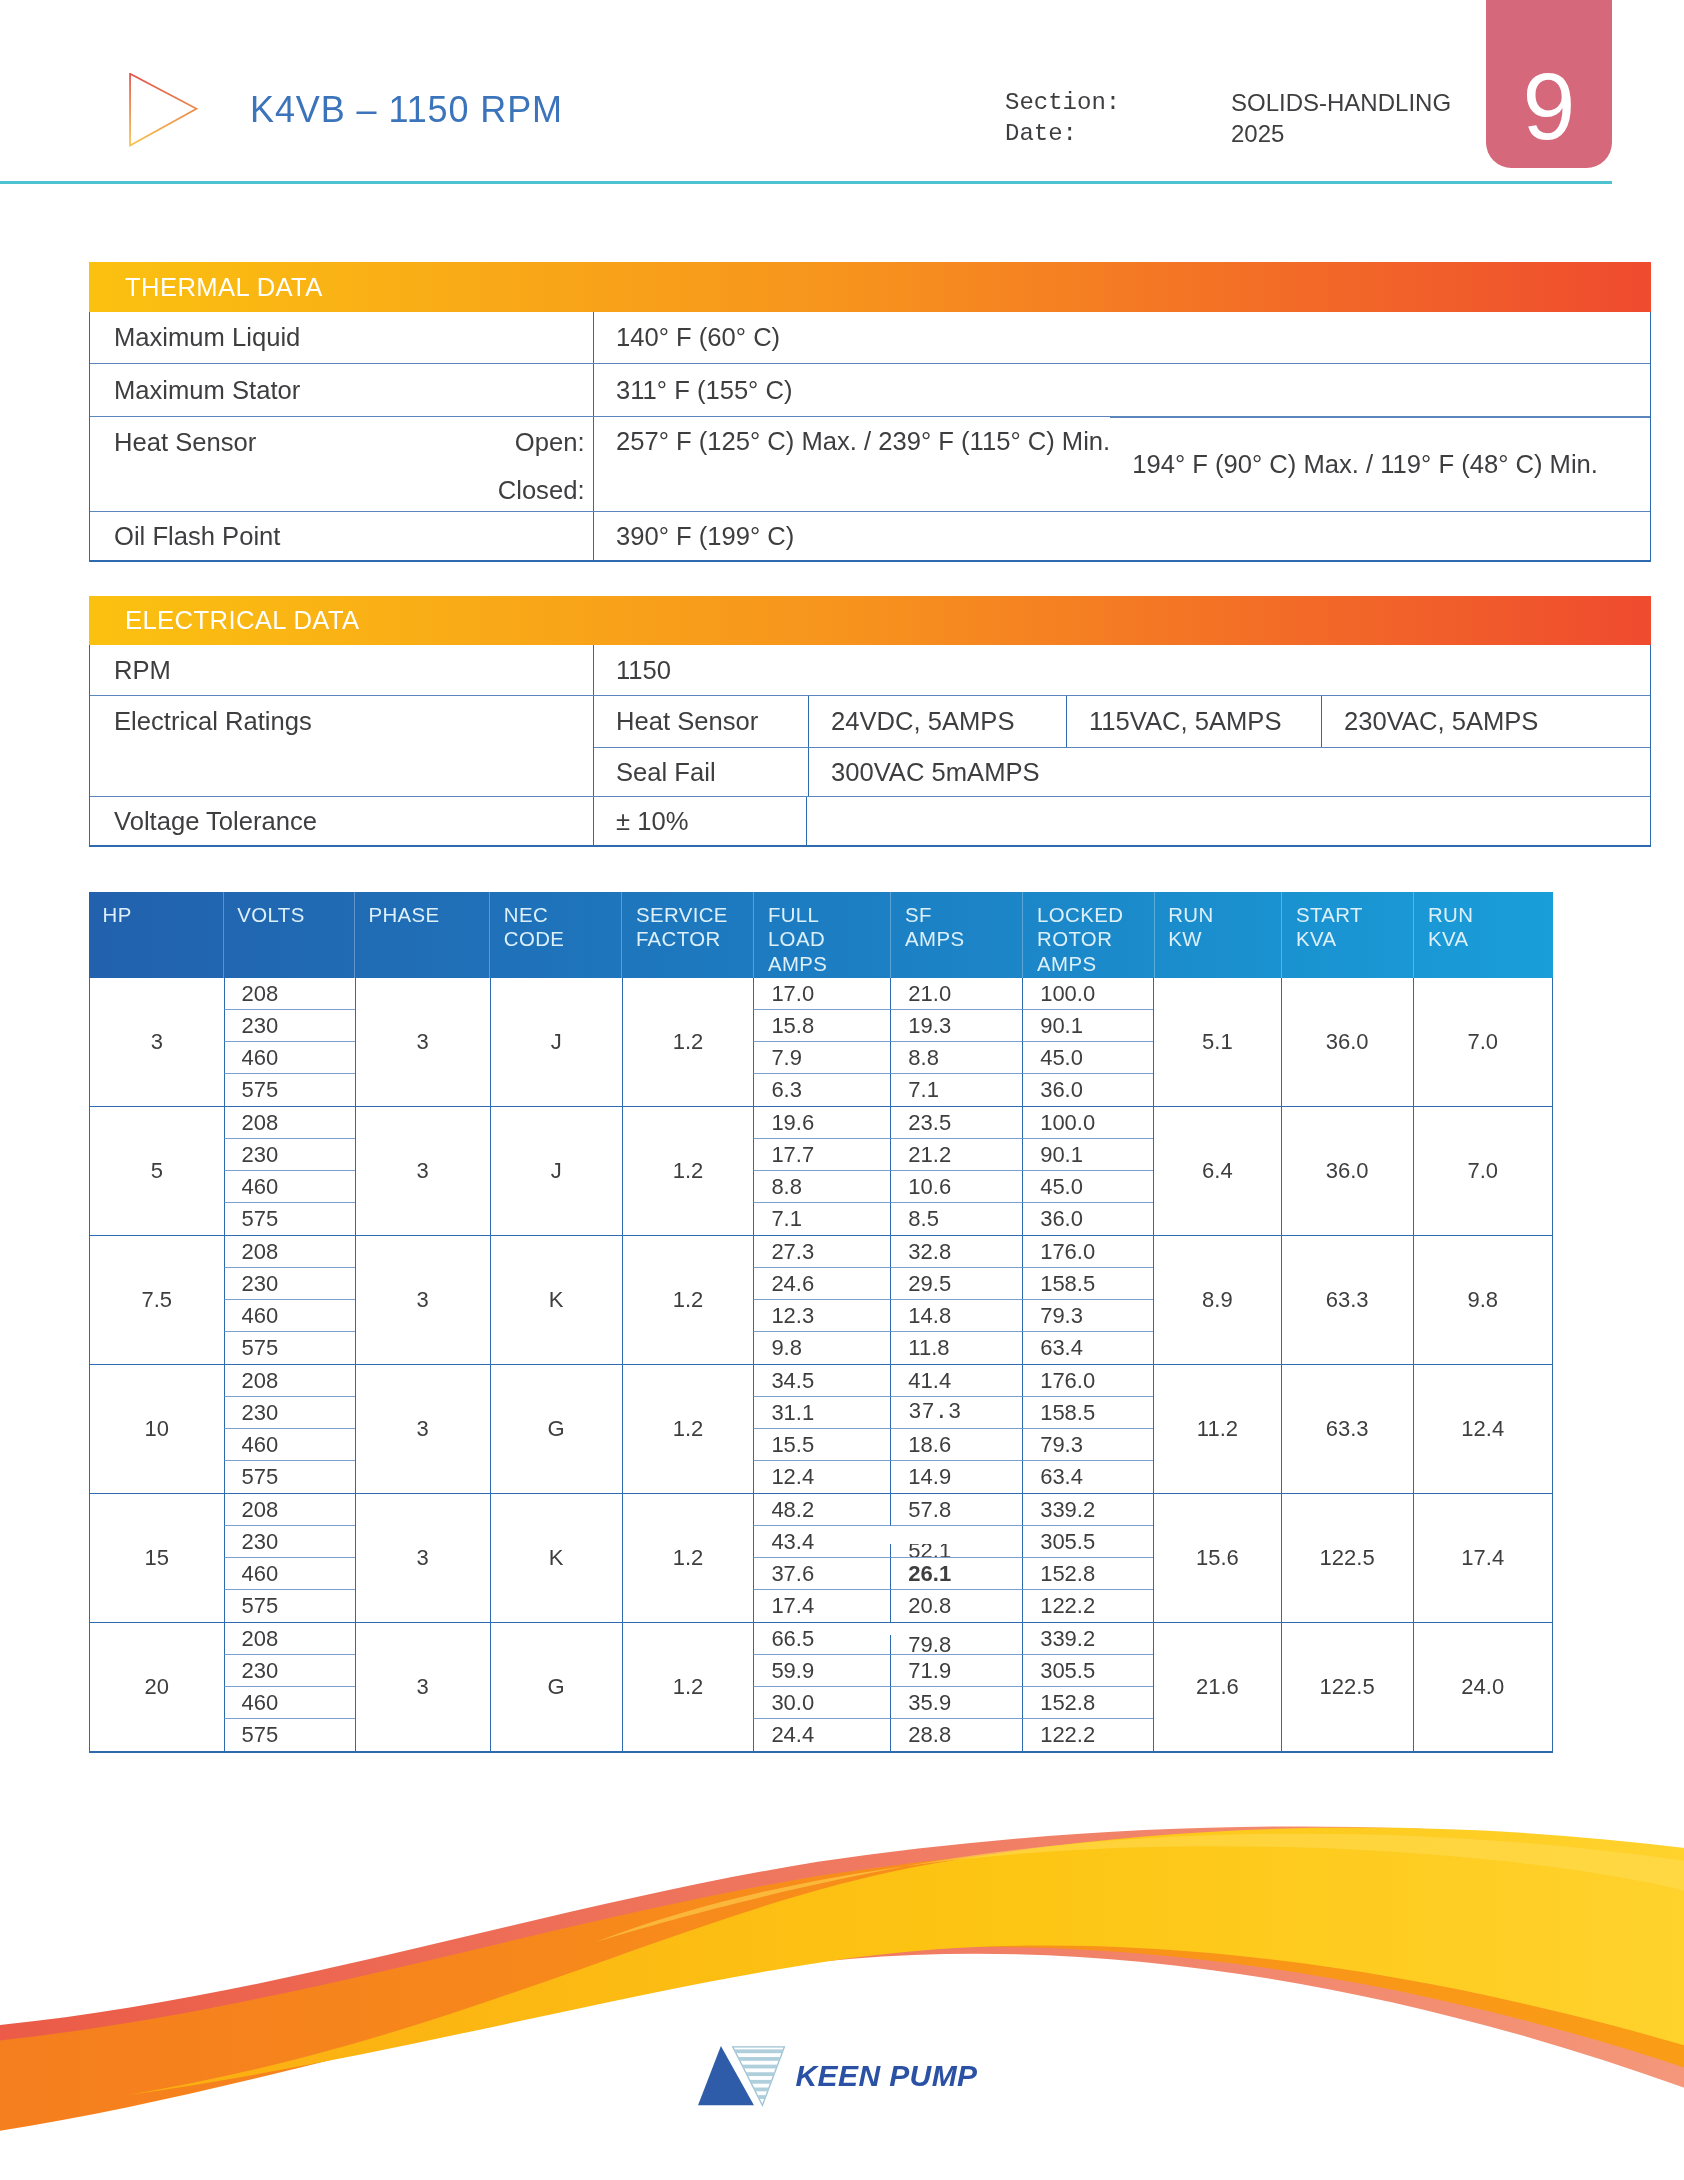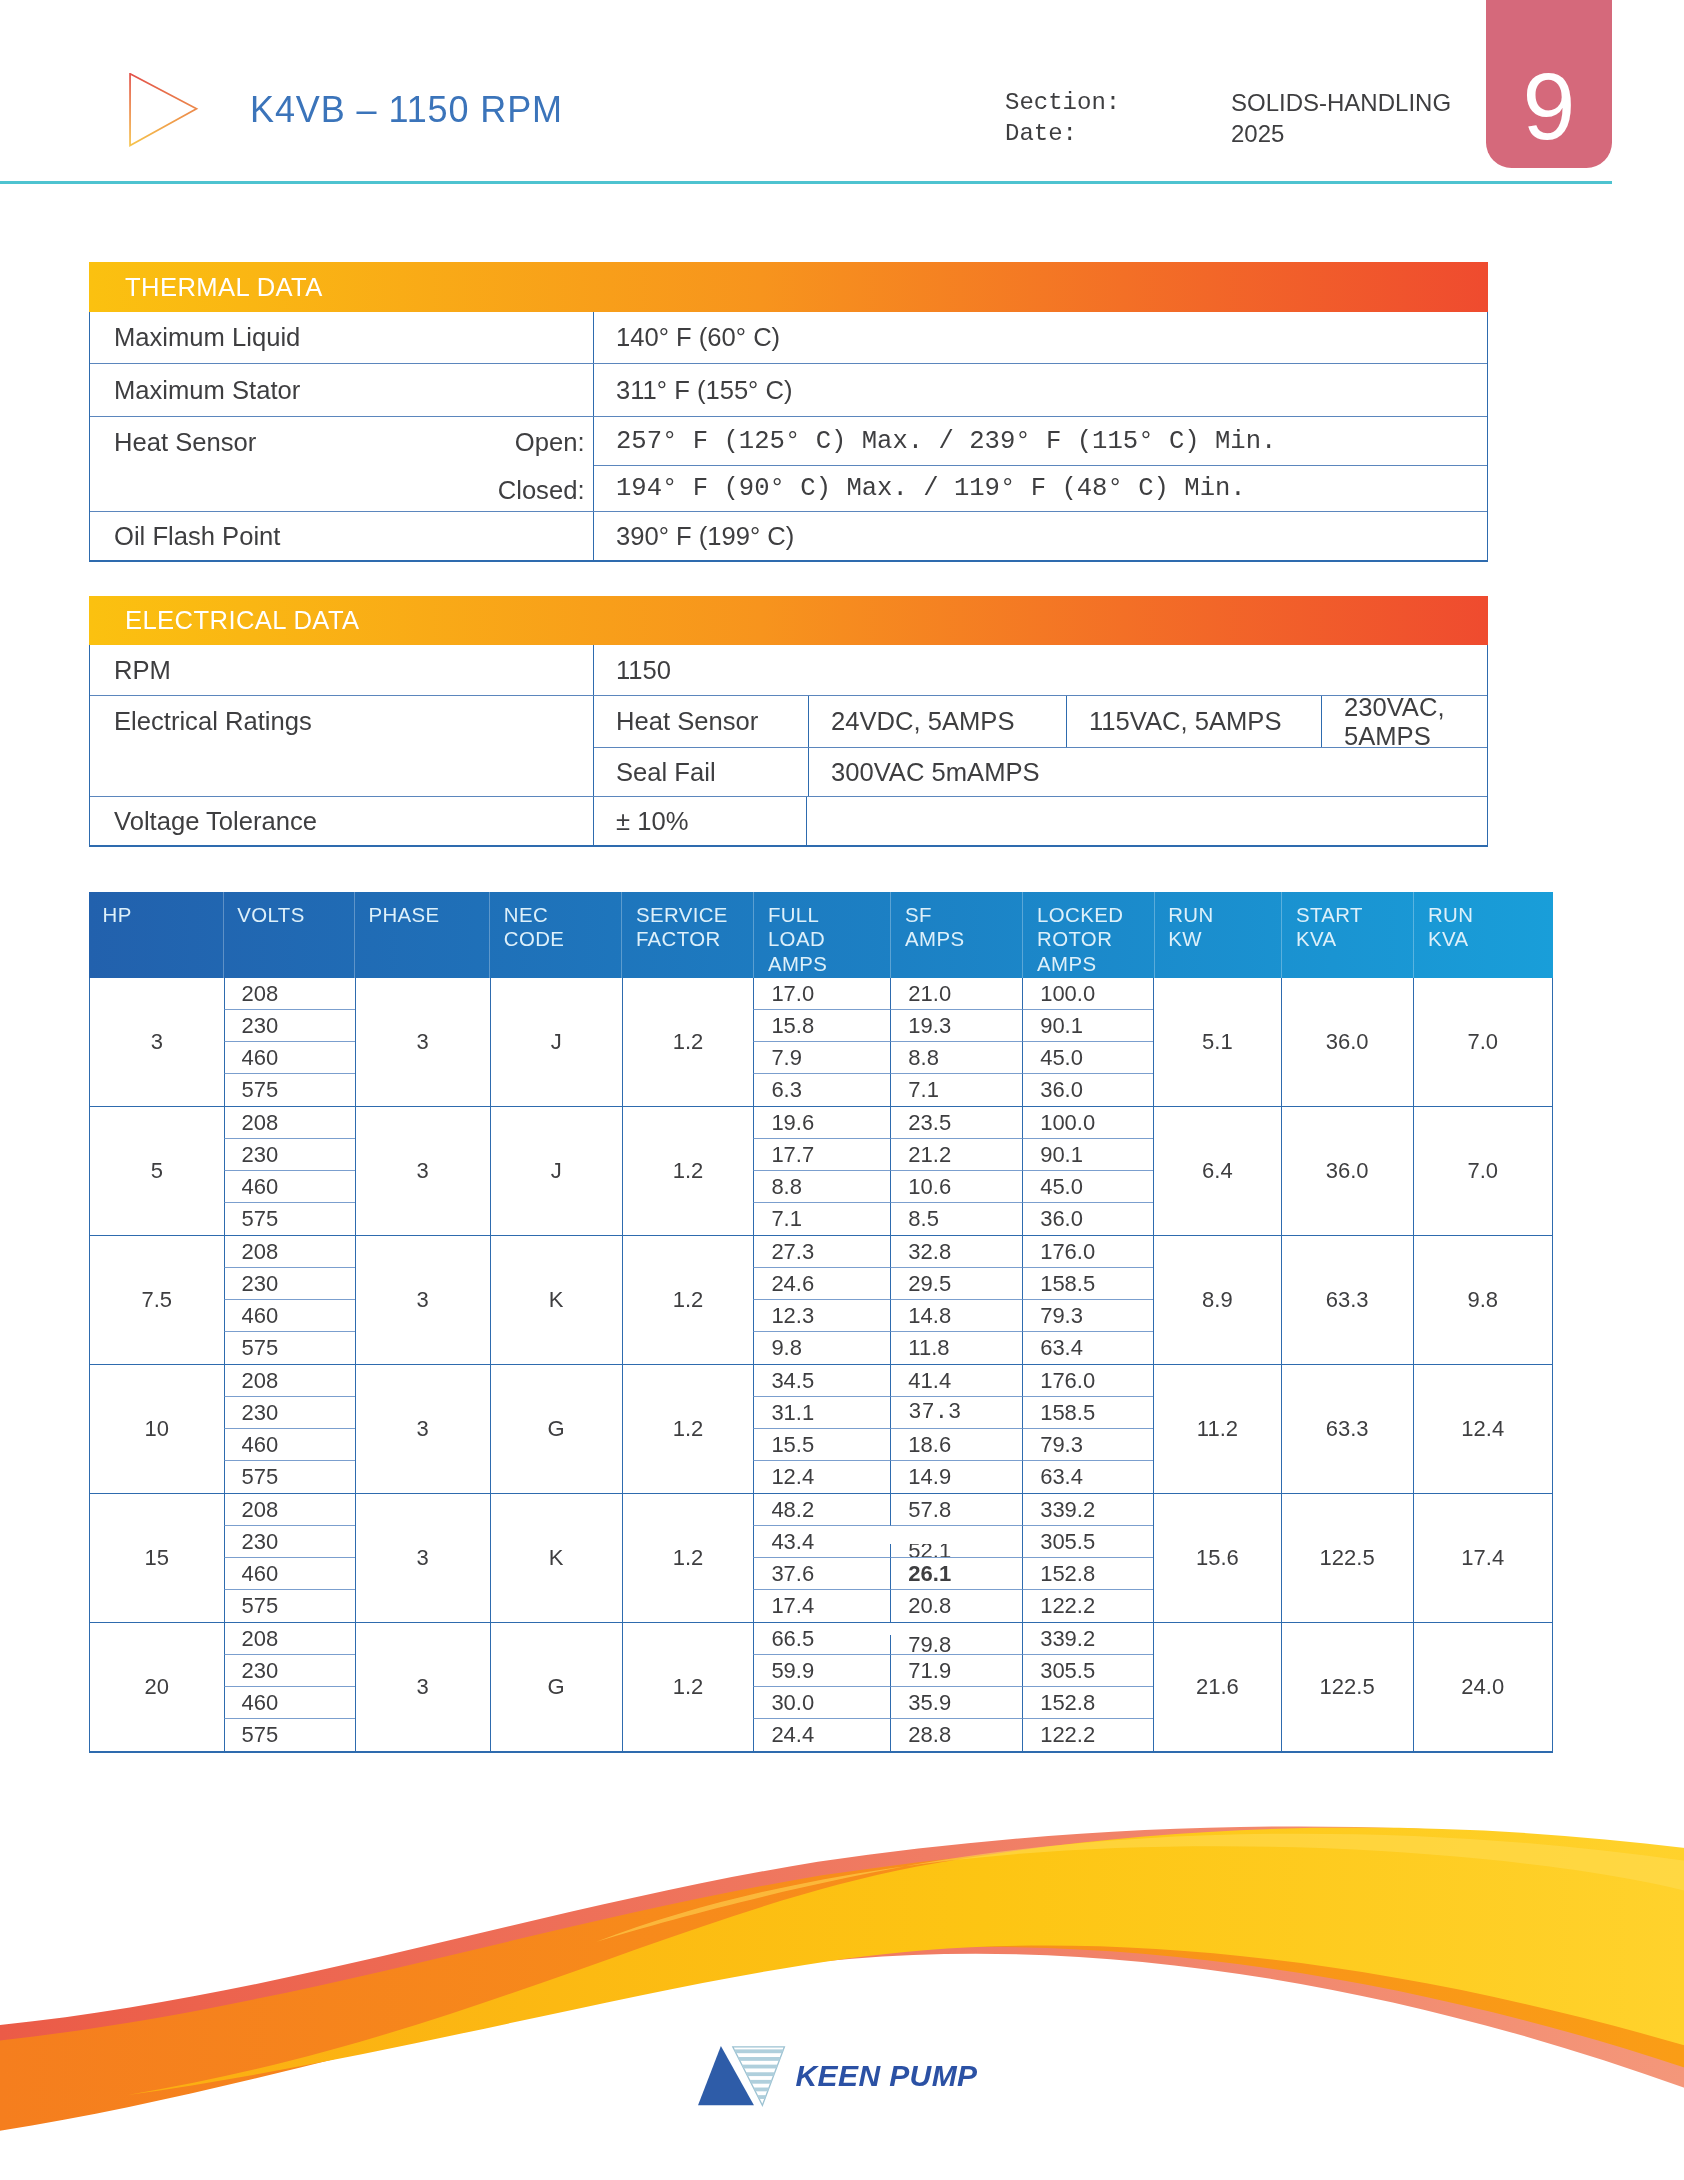--- a/index.html
+++ b/index.html
@@ -20,35 +20,35 @@
   .meta-value { margin-left:16px; white-space:nowrap; }
   .page-tab {
     position:absolute; left:1486px; top:-24px; width:126px; height:192px;
     background:#D5697B; border-radius:25.6px;
     display:flex; justify-content:center; align-items:flex-end;
   }
   .page-tab .num { color:#ffffff; font-size:95px; font-weight:300; line-height:1; padding-bottom:13.6px; }
   .teal-rule { position:absolute; left:0; top:181px; width:1612px; height:3.4px; background:#4EC3D0; }
 
   
-  .tbl { position:absolute; width:1399px; }
+  .tbl { position:absolute; width:1562px; }
   .bar {
     height:50px; display:flex; align-items:center; padding-left:36px;
     background:linear-gradient(90deg,#FBC110 0%,#F7941D 48%,#EF4B2F 100%);
     color:#ffffff; font-size:25.6px; letter-spacing:0.4px;
   }
   .tbl-body { border:1.7px solid #2E6BAE; border-top:none; border-bottom-width:2.6px; background:#fff; }
   .trow { display:flex; font-size:25.6px; }
   .trow + .trow { border-top:1.7px solid #5B86BD; }
   .lcell { flex:0 0 503px; display:flex; align-items:center; padding-left:24px; position:relative; }
   .vcell { flex:1; border-left:1.7px solid #2E6BAE; display:flex; align-items:center; padding-left:22px; }
   .abs-label { position:absolute; top:11px; left:24px; }
   .abs-sub1 { position:absolute; top:11px; right:8.5px; }
   .abs-sub2 { position:absolute; top:59px; right:8.5px; }
-  .stack { flex:1; border-left:1.7px solid #2E6BAE; display:flex; flex-direction:column;font-family:Liberation Mono, monospace; }
+  .stack { flex:1; border-left:1.7px solid #2E6BAE; display:flex; flex-direction:row; }
   .stack .srow { display:flex; align-items:center; padding-left:22px; }
   .stack .srow + .srow { border-top:1.7px solid #5B86BD; }
   
   .er-right { flex:1; display:flex; flex-direction:column; border-left:1.7px solid #2E6BAE; }
   .er-row { display:flex; }
   .er-row + .er-row { border-top:1.7px solid #5B86BD; }
   .er-cell { display:flex; align-items:center; padding-left:22px; }
   .er-cell + .er-cell { border-left:1.7px solid #2E6BAE; }
   .w-hs { flex:0 0 214px; }
   .w-v1 { flex:0 0 258px; }

